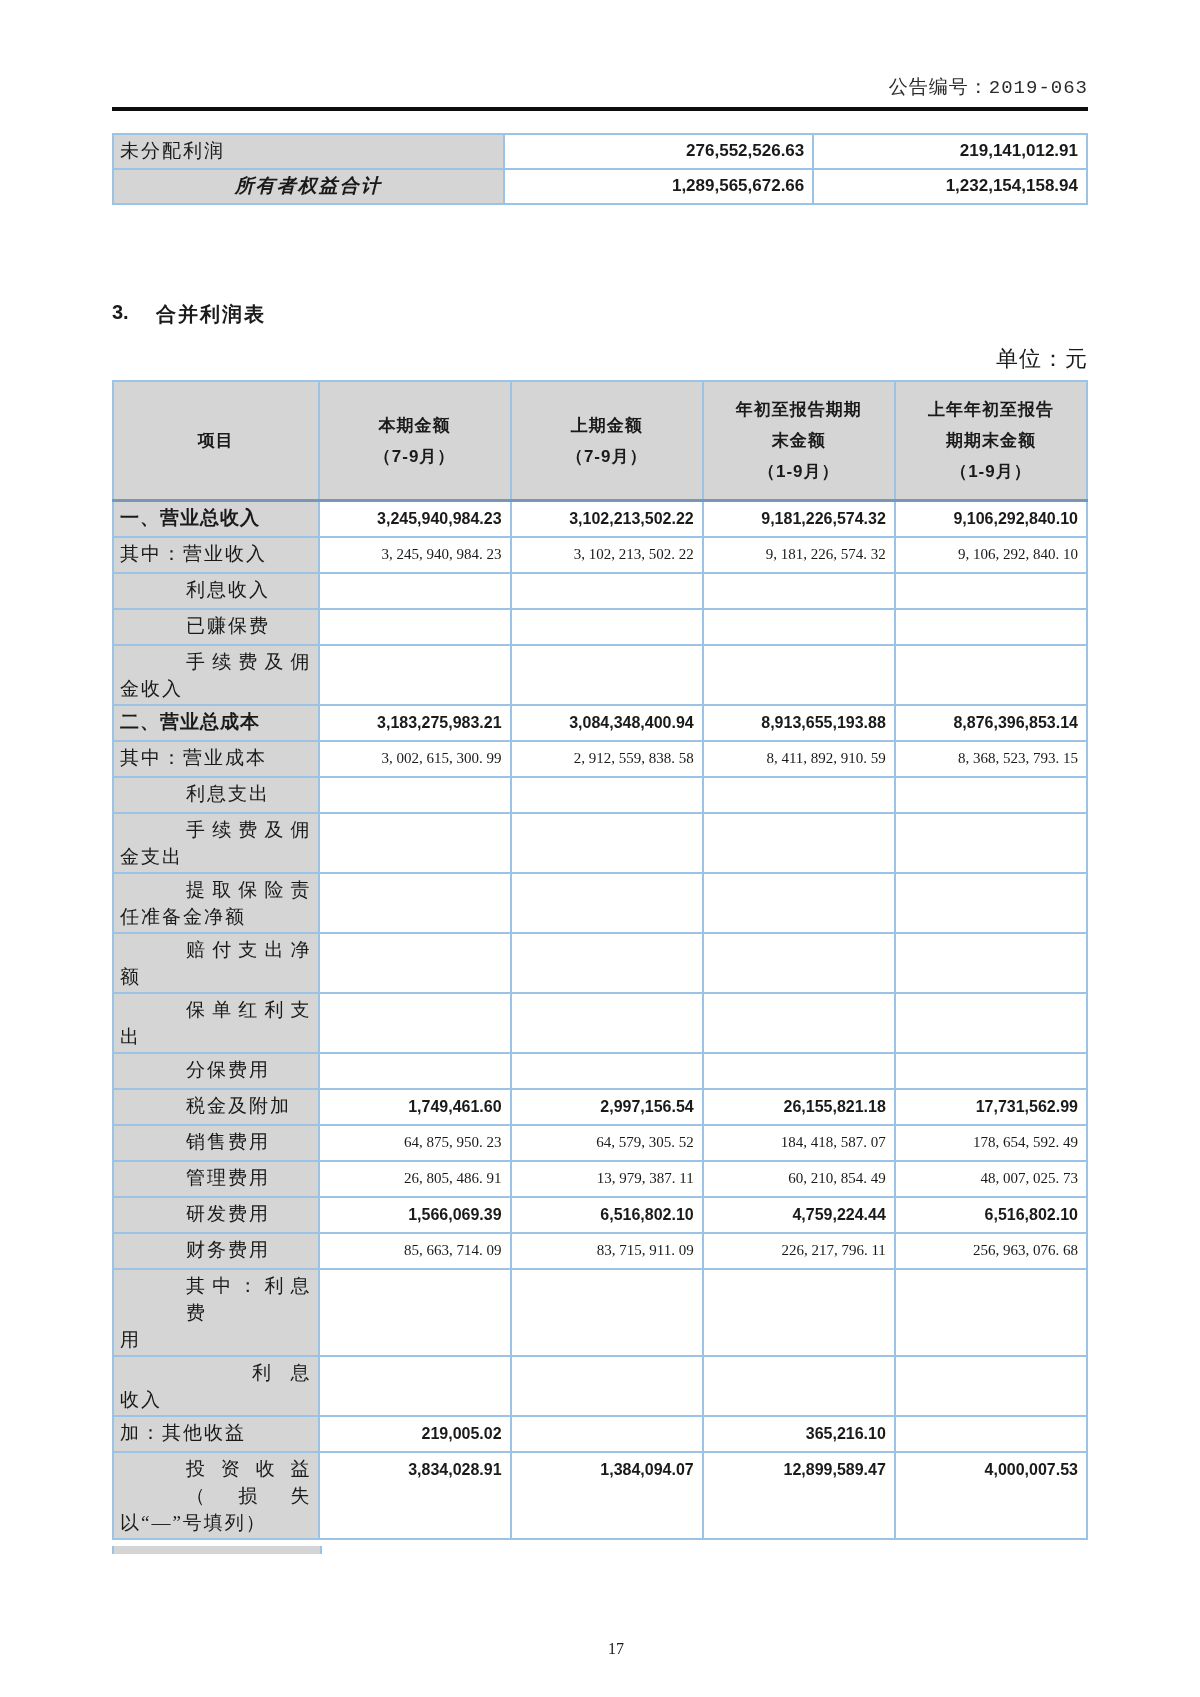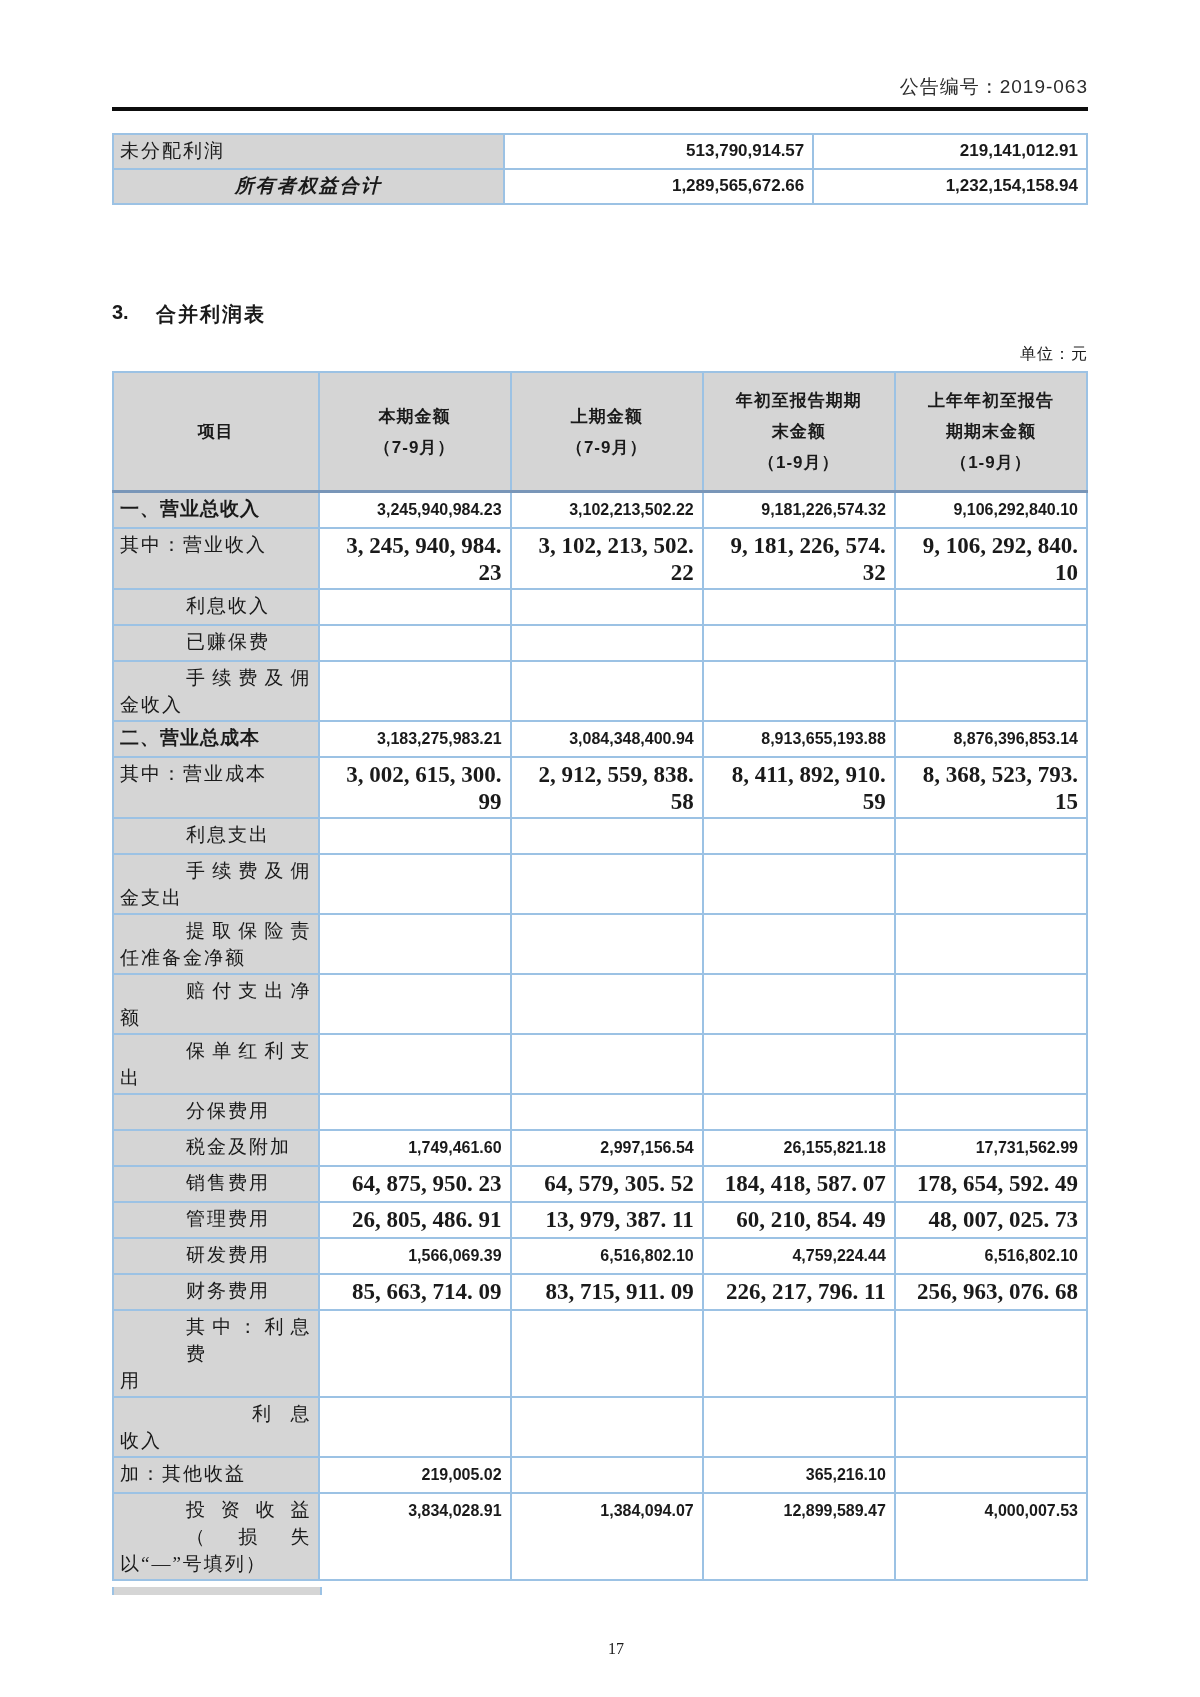--- a/index.html
+++ b/index.html
@@ -1,21 +1,21 @@
 <!DOCTYPE html>
 <html><head>
 <meta charset="utf-8">
 <style>
   html,body{margin:0;padding:0;background:#e8e8e8;}
   .page{position:relative;width:1200px;height:1697px;background:#ffffff;margin:0 auto;
         font-family:"Liberation Serif",serif;color:#1a1a1a;overflow:hidden;}
   .content{position:absolute;left:112px;top:0;width:976px;}
 
   
-  .ann{margin-top:74px;text-align:right;font-family:Liberation Sans, sans-serif;
+  .ann{margin-top:74px;text-align:right;font-family:Liberation Mono, monospace;
        font-size:19px;color:#2b2b2b;letter-spacing:1px;}
   .rule{margin-top:7px;border-top:4px solid #0d0d0d;}
 
   
   table{border-collapse:collapse;width:100%;table-layout:fixed;}
   td,th{border:2px solid #9cc2e4;vertical-align:top;padding:2px 6px;overflow:hidden;}
 
   
   .toptable{margin-top:22px;}
   .toptable td{height:29px;line-height:27px;}
@@ -24,39 +24,39 @@
   .toptable .tlab.b{font-family:"Liberation Sans",sans-serif;font-weight:bold;font-style:italic;}
   .num{ text-align:right;font-family:"Liberation Sans",sans-serif;font-weight:bold;
         font-size:16px;letter-spacing:0;padding-right:8px;}
   .toptable .num{font-size:17px;}
 
   
   .heading{margin-top:96px;font-family:"Liberation Sans",sans-serif;font-weight:bold;
            font-size:20px;display:flex;}
   .heading .idx{width:44px;letter-spacing:0;}
   .heading .ttl{letter-spacing:2px;}
-  .unit{margin-top:16px;margin-bottom:6px;text-align:right;font-size:16px;letter-spacing:1px;}
+  .unit{margin-top:16px;margin-bottom:6px;text-align:right;font-size:22px;letter-spacing:1px;}
 
   
   .maintable thead td{background:#d5d5d5;text-align:center;vertical-align:middle;
       font-family:"Liberation Sans",sans-serif;font-weight:bold;font-size:17px;
       letter-spacing:1px;padding:12px 2px;border-bottom:3px solid #7996b8;}
   .maintable thead .hln{line-height:31px;}
   .maintable .lab{background:#d5d5d5;font-size:19px;}
   .maintable .lab .ln{line-height:27px;text-align:justify;text-align-last:left;
       letter-spacing:2px;}
   .maintable .lab .ln.j{text-align-last:justify;}
   .maintable .lab .ln.ind{padding-left:66px;}
   .maintable .lab .ln.indw{padding-left:132px;}
   .maintable .lab.b .ln{font-family:Liberation Serif, serif;font-weight:bold;
       letter-spacing:1px;}
   .maintable td{height:29px;line-height:27px;}
   .maintable td.num{padding-top:3px;}
-  .maintable td.num.serif{font-family:"Liberation Serif",serif;font-weight:bold;
-      font-size:23px;}
+  .maintable td.num.serif{font-family:"Liberation Serif",serif;font-weight:normal;
+      font-size:15px;}
 
   
   .fragment{margin-top:6px;width:206px;height:8px;background:#d5d5d5;
       border-left:2px solid #9cc2e4;border-right:2px solid #9cc2e4;}
 
   .pagenum{position:absolute;left:16px;width:100%;top:1640px;text-align:center;
       font-size:16px;}
 </style>
 </head>
 <body>
@@ -70,21 +70,21 @@
 
     <table class="toptable">
       <colgroup>
           <col style="width:40.1%">
           <col style="width:31.8%">
           <col style="width:28.1%">
         </colgroup>
       <tbody>
           <tr>
             <td class="tlab left">未分配利润</td>
-            <td class="num">513,790,914.57</td>
+            <td class="num">276,552,526.63</td>
             <td class="num">219,141,012.91</td>
           </tr>
           <tr>
             <td class="tlab center b">所有者权益合计</td>
             <td class="num">1,289,565,672.66</td>
             <td class="num">1,232,154,158.94</td>
           </tr>
         </tbody>
     </table>
 

